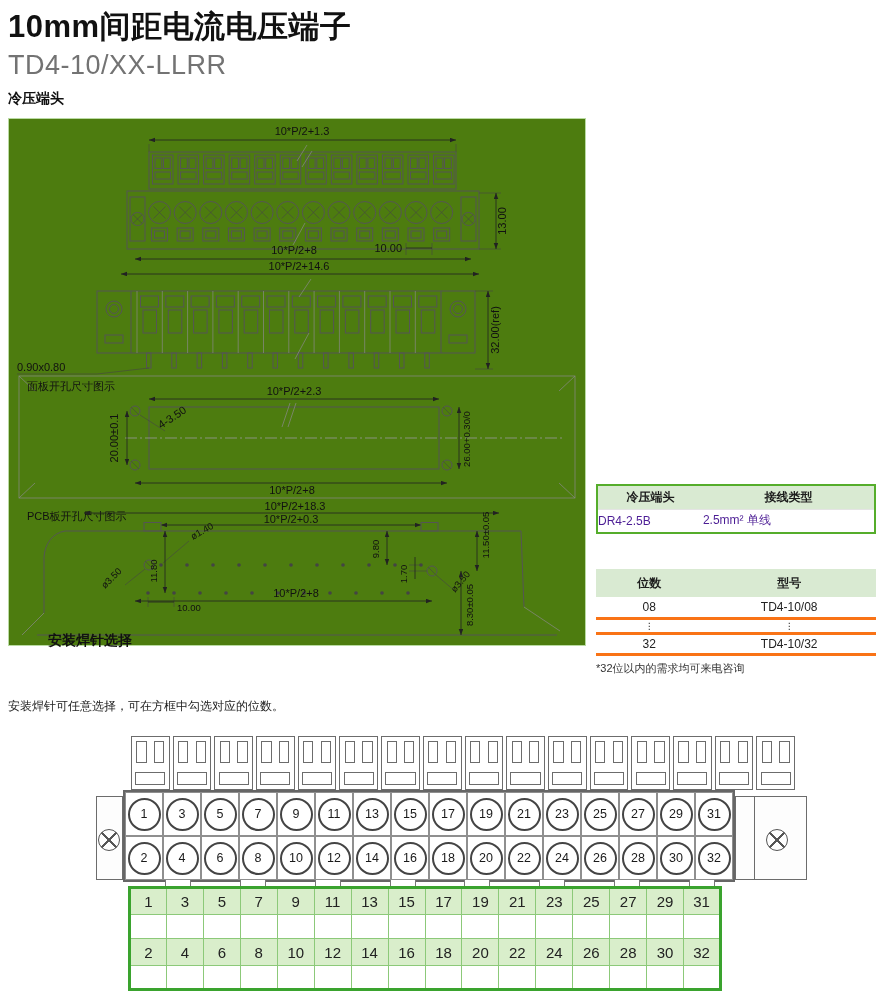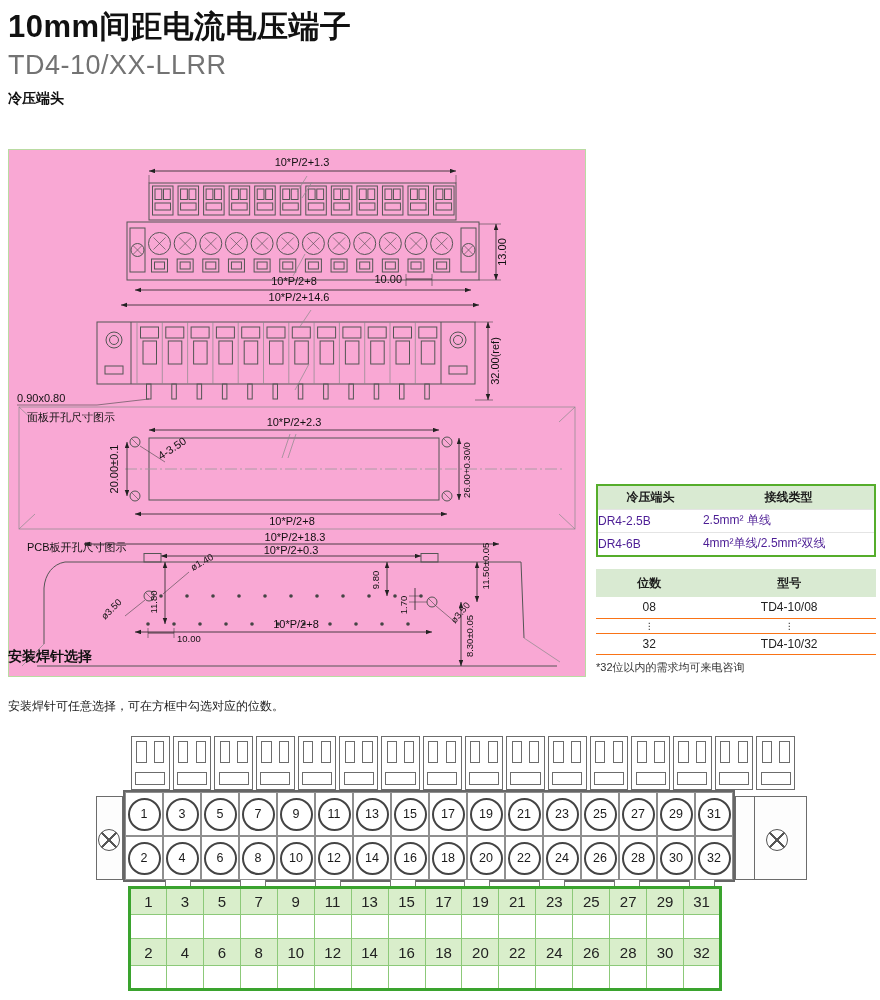--- a/index.html
+++ b/index.html
@@ -2,44 +2,44 @@
 <html><head>
 <meta charset="utf-8">
 <style>
   * { margin:0; padding:0; box-sizing:border-box; }
   body { background:#fff; font-family:"Liberation Sans","DejaVu Sans",sans-serif; }
   .page { position:relative; width:880px; height:1000px; background:#fff; overflow:hidden; }
 
   .title { position:absolute; left:8px; top:6px; font-size:31px; font-weight:700; color:#111; letter-spacing:0.5px; }
   .model { position:absolute; left:8px; top:50px; font-size:27px; font-weight:400; color:#737373; letter-spacing:0.5px; }
   .seclabel { position:absolute; left:8px; font-size:14px; font-weight:700; color:#111; }
-  .s1 { top:90px; } .s2 { top:648px; }
+  .s1 { top:90px; } .s2 { top:632px;margin-left:40px; }
   .note { position:absolute; left:8px; top:698px; font-size:12px; color:#222; }
 
-  .drawbox { position:absolute; left:8px; top:118px; width:578px; height:528px; border:1.5px solid #b9dba2; background:#f9a8d4;margin-top:31px; }
+  .drawbox { position:absolute; left:8px; top:118px; width:578px; height:528px; border:1.5px solid #b9dba2; background:#4d7c0f; }
   svg text { font-family:"Liberation Sans","DejaVu Sans",sans-serif; }
   .lnn { fill:none; stroke:#555; stroke-width:1; }
   .thin{ fill:none; stroke:#8a8a8a; stroke-width:0.7; }
   .dim { stroke:#222; stroke-width:0.8; fill:none; }
   .ext { stroke:#444; stroke-width:0.6; }
   .cl  { stroke:#999; stroke-width:0.8; stroke-dasharray:12 3 2 3; fill:none; }
   .dot { fill:#444; }
   .dimtxt { font-size:11px; fill:#111; }
   .dimtxt-s { font-size:9.5px; fill:#111; }
   .lbl { font-size:11px; fill:#111; }
 
   
   .crimp { position:absolute; left:596px; top:484px; width:280px; border:2.5px solid #55ad2b; background:#fff; }
   .crimp table, .models table { width:100%; border-collapse:collapse; table-layout:fixed; }
   .crimp th { background:#d9ead2; font-size:12px; font-weight:700; color:#1c1c1c; height:23px; }
   .crimp td { font-size:12px; color:#4c1d95; height:23px; text-align:left; border-top:1px solid #e4e4e4; }
   .crimp col.c1, .models col.c1 { width:38%; }
   .models { position:absolute; left:596px; top:552px; width:280px;margin-top:17px; }
   .models th { background:#d9ead2; font-size:12px; font-weight:700; color:#1c1c1c; height:28px; text-align:center; }
-  .models td { font-size:12px; color:#222; height:21px; text-align:center; border-bottom:1px solid #f97316; }
+  .models td { font-size:12px; color:#222; height:21px; text-align:center; border-bottom:3px solid #f97316; }
   .models tr.dots td { font-size:9px; height:15px; }
   .footnote { margin-top:5px; font-size:11px; color:#333; }
 
   
   .block { position:absolute; left:95px; top:722px; width:715px; height:170px; }
   .clamps { position:absolute; left:36px; top:14px; width:664px; height:54px; display:flex; gap:3px; }
   .clamp { flex:1; position:relative; border:1.5px solid #6c6c6c; background:#fff; }
   .clamp .jawL, .clamp .jawR { position:absolute; top:8%; width:28%; height:42%; border:1.2px solid #6c6c6c; }
   .clamp .jawL { left:12%; } .clamp .jawR { right:12%; }
   .clamp .bar { position:absolute; left:9%; right:9%; bottom:7%; height:26%; border:1.2px solid #6c6c6c; }
@@ -437,24 +437,20 @@
         <tr>
           <th>冷压端头</th>
           <th>接线类型</th>
         </tr>
       </thead>
       <tbody>
         <tr>
           <td>DR4-2.5B</td>
           <td>2.5mm² 单线</td>
         </tr>
-        <tr>
-          <td>DR4-6B</td>
-          <td>4mm²单线/2.5mm²双线</td>
-        </tr>
       </tbody>
     </table>
   </div>
 
   <div class="models">
     <table>
       <colgroup>
           <col class="c1">
           <col>
         </colgroup>

